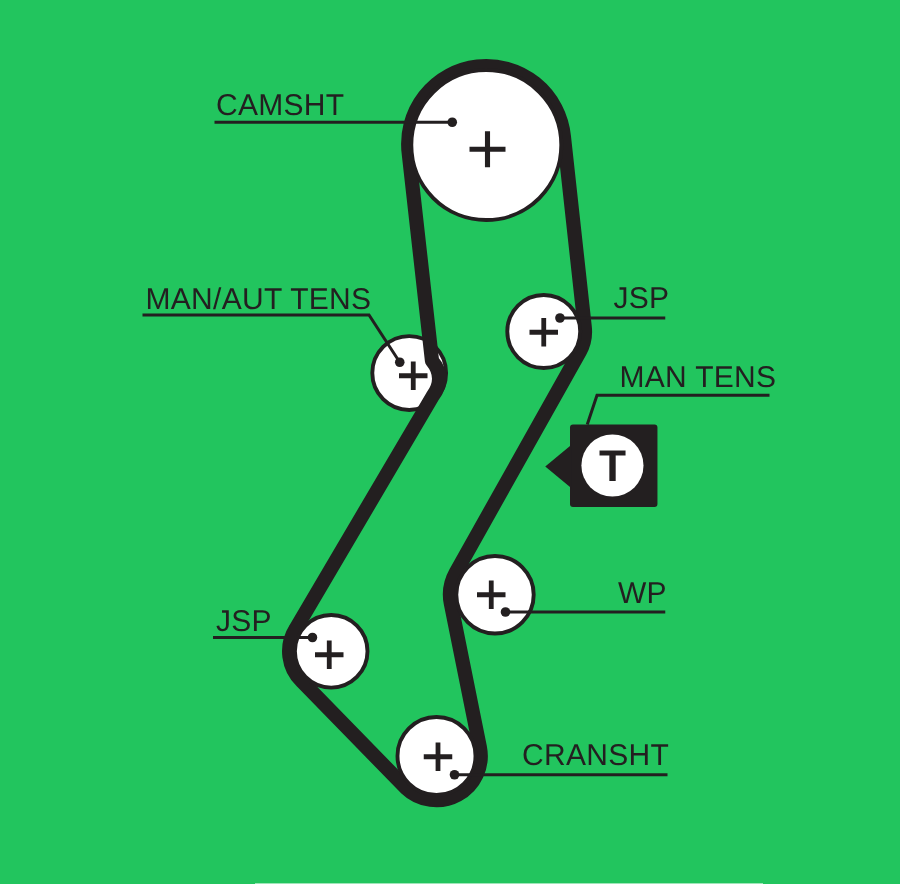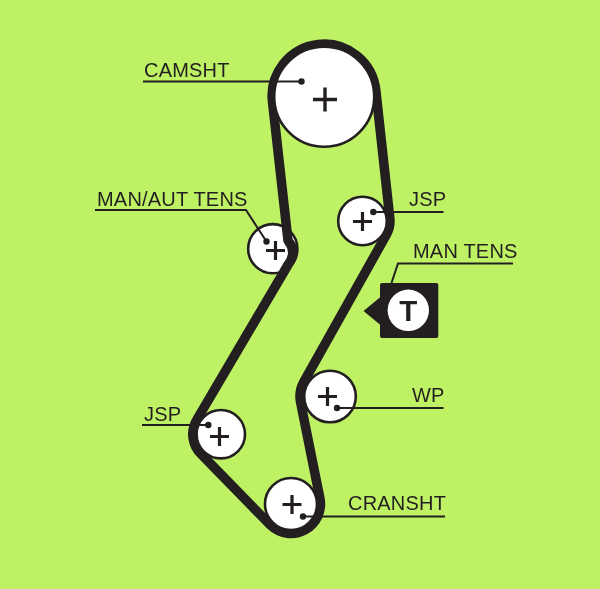--- a/index.html
+++ b/index.html
@@ -4,21 +4,21 @@
 <style>
   html, body {
     margin: 0;
     padding: 0;
     background: #ffffff;
   }
   .stage {
     position: relative;
     width: 600px;
     height: 589px;
-    background: #bef264;
+    background: #22c55e;
     overflow: hidden;
   }
   svg text {
     font-family: "Liberation Sans", "DejaVu Sans", sans-serif;
     fill: #231f20;
   }
   .lbl { font-size: 20px; letter-spacing: 0.2px; }
   .belt { stroke: #231f20; stroke-width: 9.5; fill: none;
           stroke-linejoin: round; stroke-linecap: round; }
   .pulley { fill: #ffffff; stroke: #231f20; stroke-width: 2.6; }

